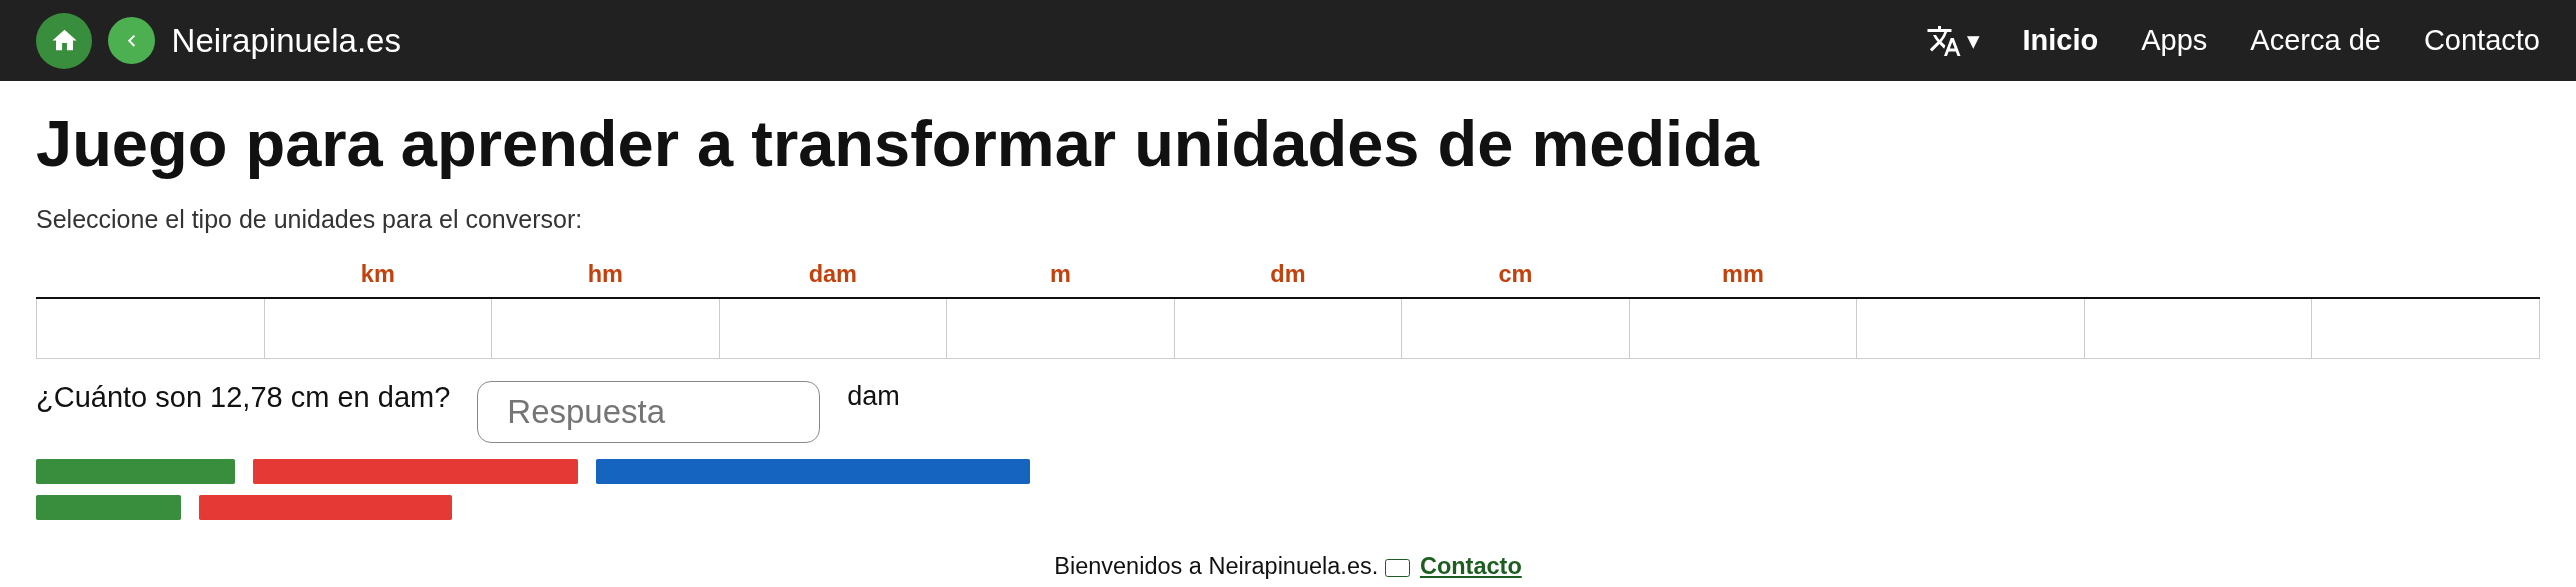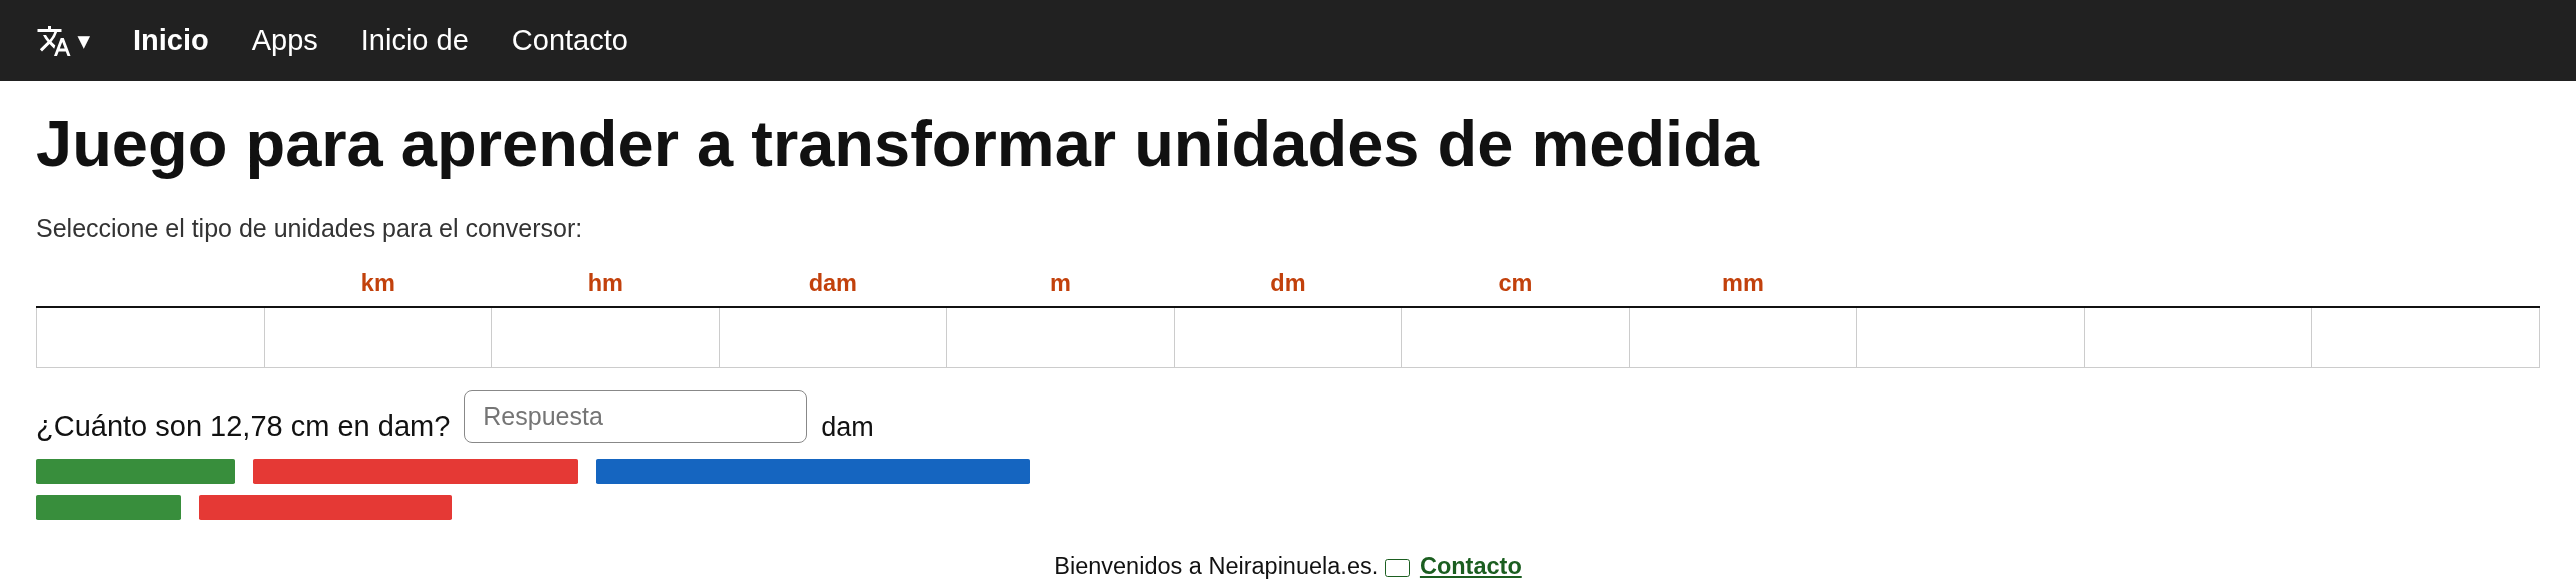--- a/index.html
+++ b/index.html
@@ -64,21 +64,21 @@
     }
 
     
     .main {
       padding: 27px 36px 18px 36px;
     }
     .page-title {
       font-size: 65px;
       font-weight: bold;
       color: #111;
-      margin-bottom: 34px;
+      margin-bottom: 25px;
       line-height: 1.1;
     }
     .unit-type-row {
       display: flex;
       align-items: flex-start;
       margin-bottom: 18px;
     }
     .unit-type-label {
       font-size: 25px;
       color: #333;
@@ -118,34 +118,34 @@
       border: none;
       outline: none;
       font-size: 20px;
       padding: 0 5.4px;
       background: transparent;
     }
 
     
     .question-row {
       display: flex;
-      align-items: flex-end;
-      gap: 14px;
+      align-items: flex-start;
+      gap: 27px;
       margin-top: 22px;
       margin-bottom: 16.3px;
     }
     .question-text {
       font-size: 29px;
       color: #111;
     }
     .answer-input {
       border: 0.9px solid #888;
-      border-radius: 8px;
-      padding: 11px 18px;
-      font-size: 25px;
+      border-radius: 14px;
+      padding: 11px 29px;
+      font-size: 33px;
       width: 343px;
       outline: none;
     }
     .answer-unit {
       font-size: 27px;
       color: #111;
     }
 
     
     .bars-row {
@@ -168,30 +168,43 @@
       font-size: 23.5px;
     }
     .footer-text { color: #111; }
     .footer-link { color: #1b5e20; font-weight: bold; text-decoration: underline; cursor: pointer; }
     .footer-icon { display: inline-block; width: 25px; height: 18px; border: 1.8px solid #1b5e20; border-radius: 2.7px; margin-right: 3.6px; vertical-align: middle; }
   </style>
 </head>
 <body>
 
 <nav class="navbar">
+  <div class="navbar-left">
+    <div class="home-btn">
+      <svg viewBox="0 0 24 24">
+        <path d="M10 20v-6h4v6h5v-8h3L12 3 2 12h3v8z"></path>
+      </svg>
+    </div>
+    <div class="back-btn">
+      <svg viewBox="0 0 24 24">
+        <path d="M15.41 7.41L14 6l-6 6 6 6 1.41-1.41L10.83 12z"></path>
+      </svg>
+    </div>
+    <span class="site-title">Neirapinuela.es</span>
+  </div>
   <div class="navbar-right">
     <div class="translate-btn">
       <svg viewBox="0 0 24 24">
         <path d="M12.87 15.07l-2.54-2.51.03-.03A17.52 17.52 0 0 0 14.07 6H17V4h-7V2H8v2H1v2h11.17C11.5 7.92 10.44 9.75 9 11.35 8.07 10.32 7.3 9.19 6.69 8h-2c.73 1.63 1.73 3.17 2.98 4.56l-5.09 5.02L4 19l5-5 3.11 3.11.76-2.04zM18.5 10h-2L12 22h2l1.12-3h4.75L21 22h2l-4.5-12zm-2.62 7l1.62-4.33L19.12 17h-3.24z"></path>
       </svg>
       <span>▾</span>
     </div>
     <span class="nav-link active">Inicio</span>
     <span class="nav-link">Apps</span>
-    <span class="nav-link">Inicio de</span>
+    <span class="nav-link">Acerca de</span>
     <span class="nav-link">Contacto</span>
   </div>
 </nav>
 
 <div class="main">
   <h1 class="page-title">Juego para aprender a transformar unidades de medida</h1>
 
   <div class="unit-type-row">
     <span class="unit-type-label">Seleccione el tipo de unidades para el conversor:</span>
   </div>

